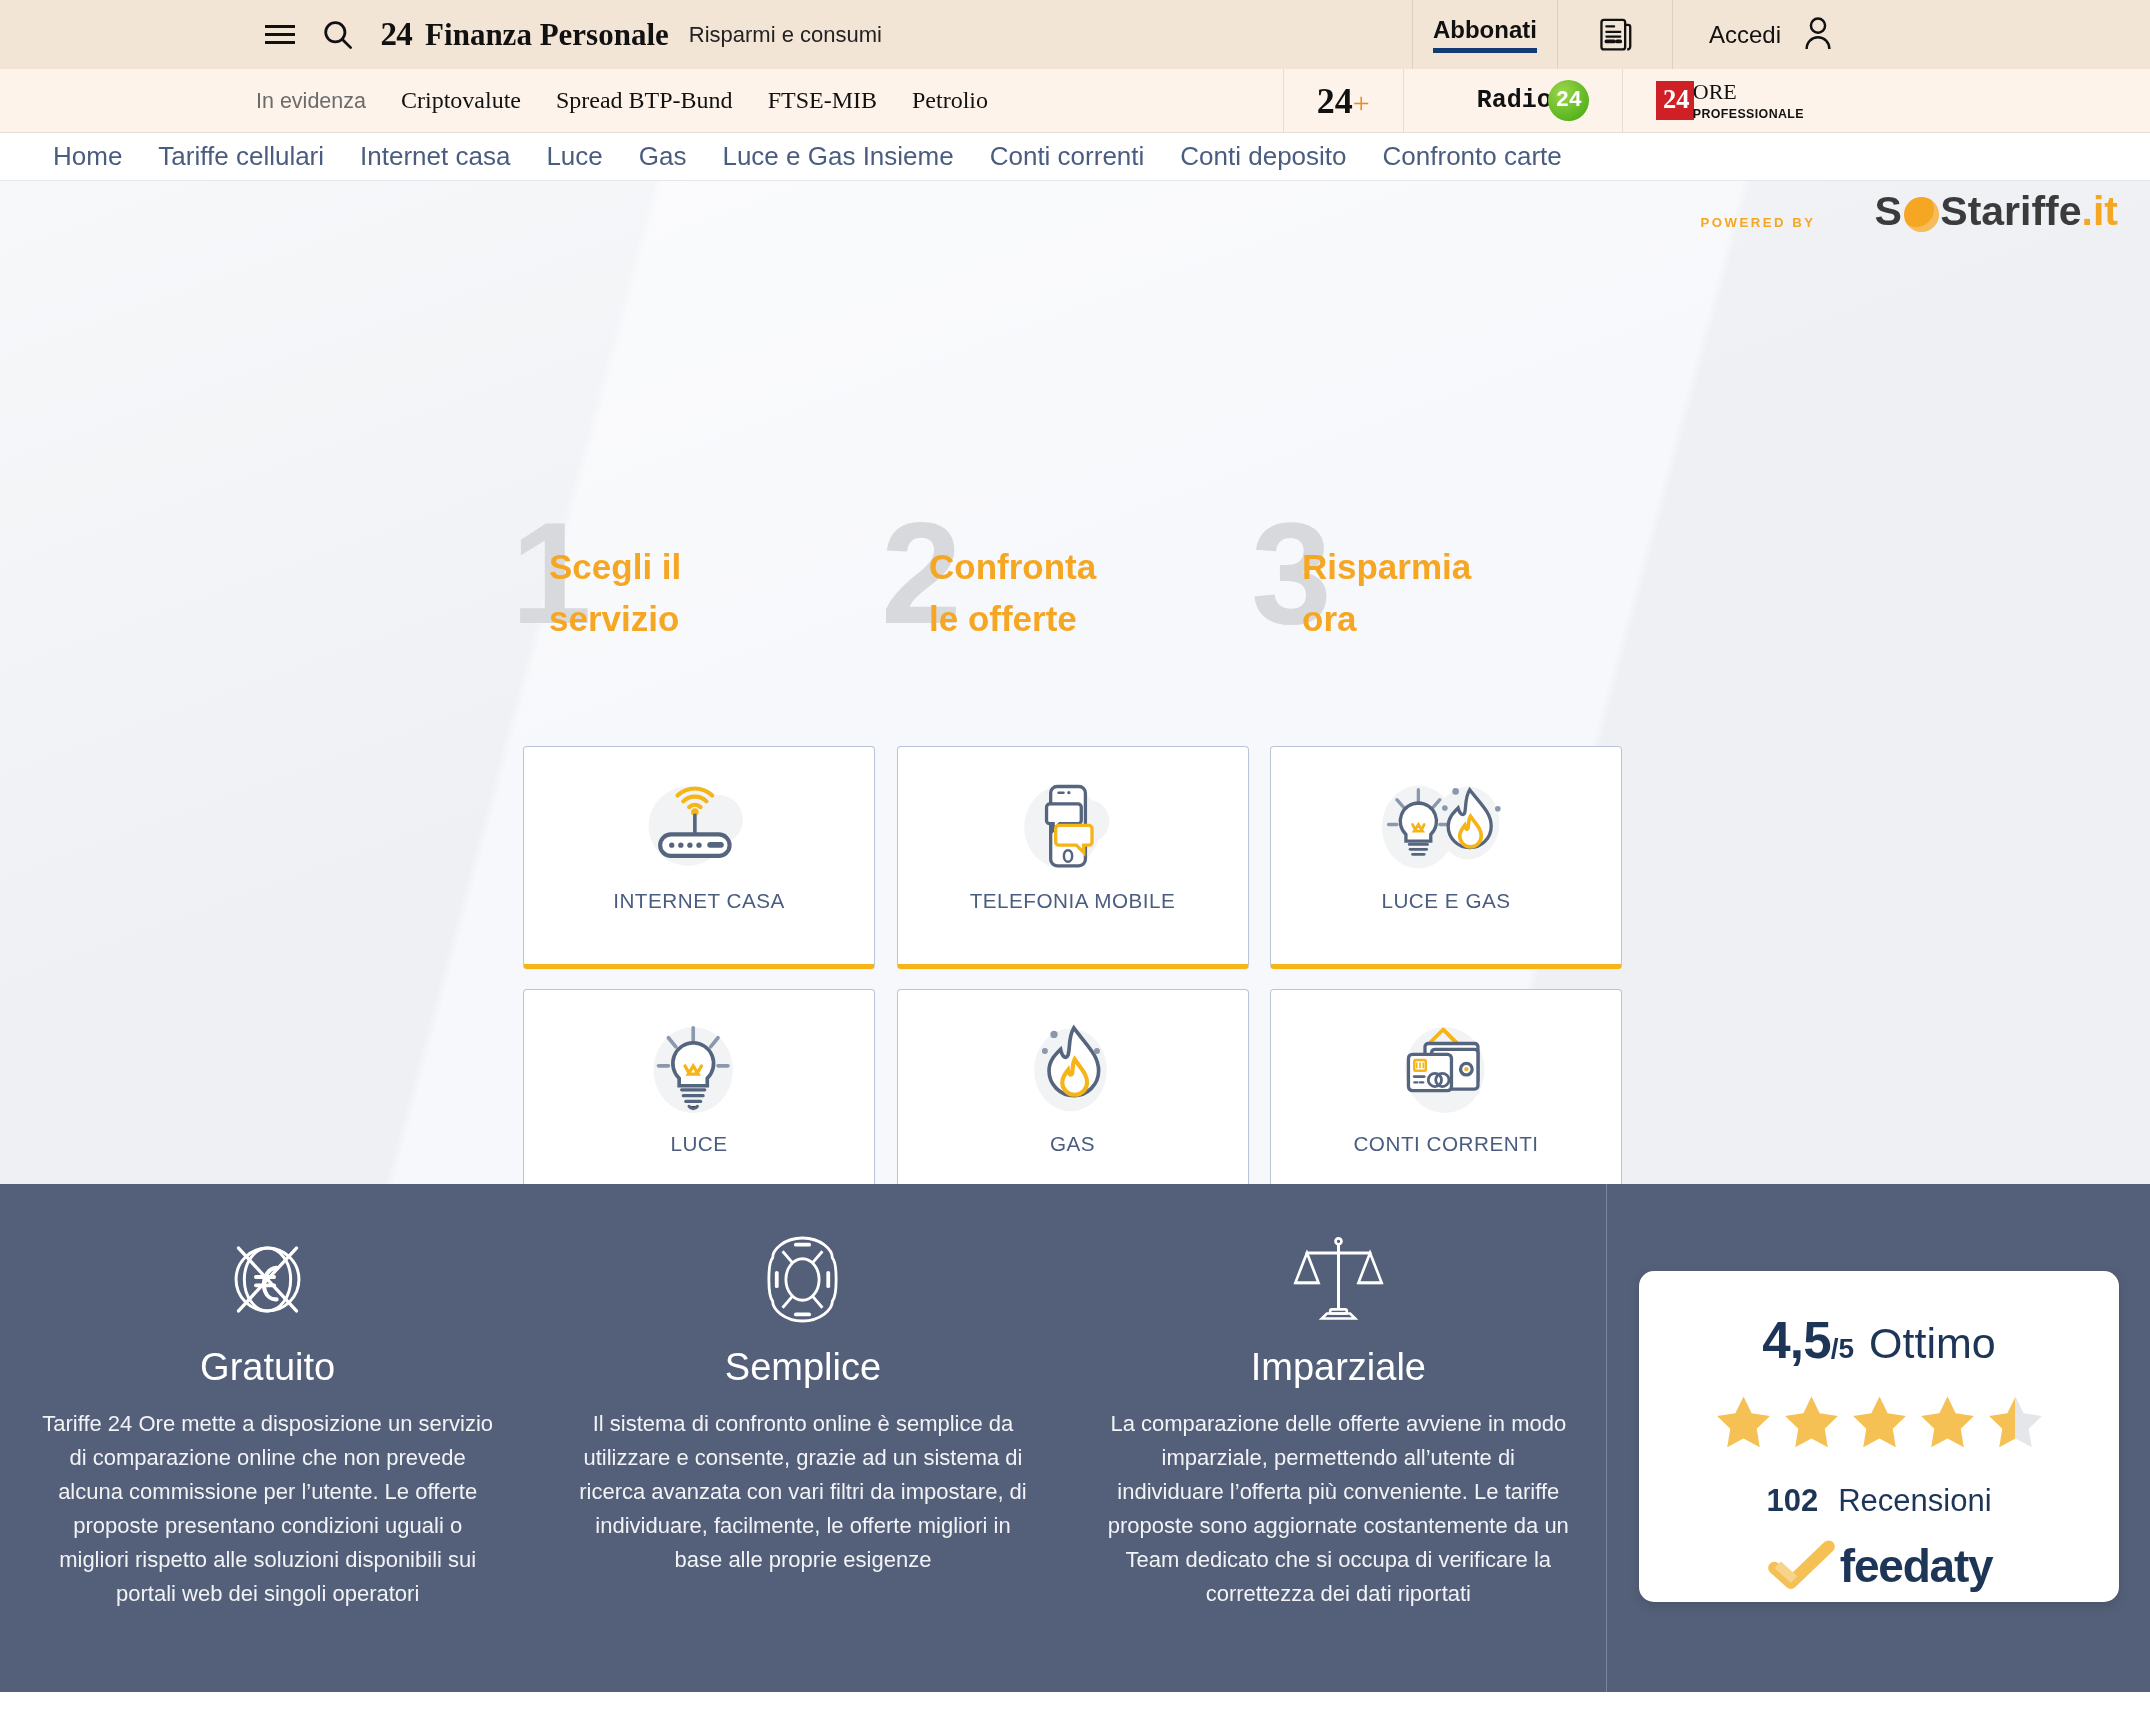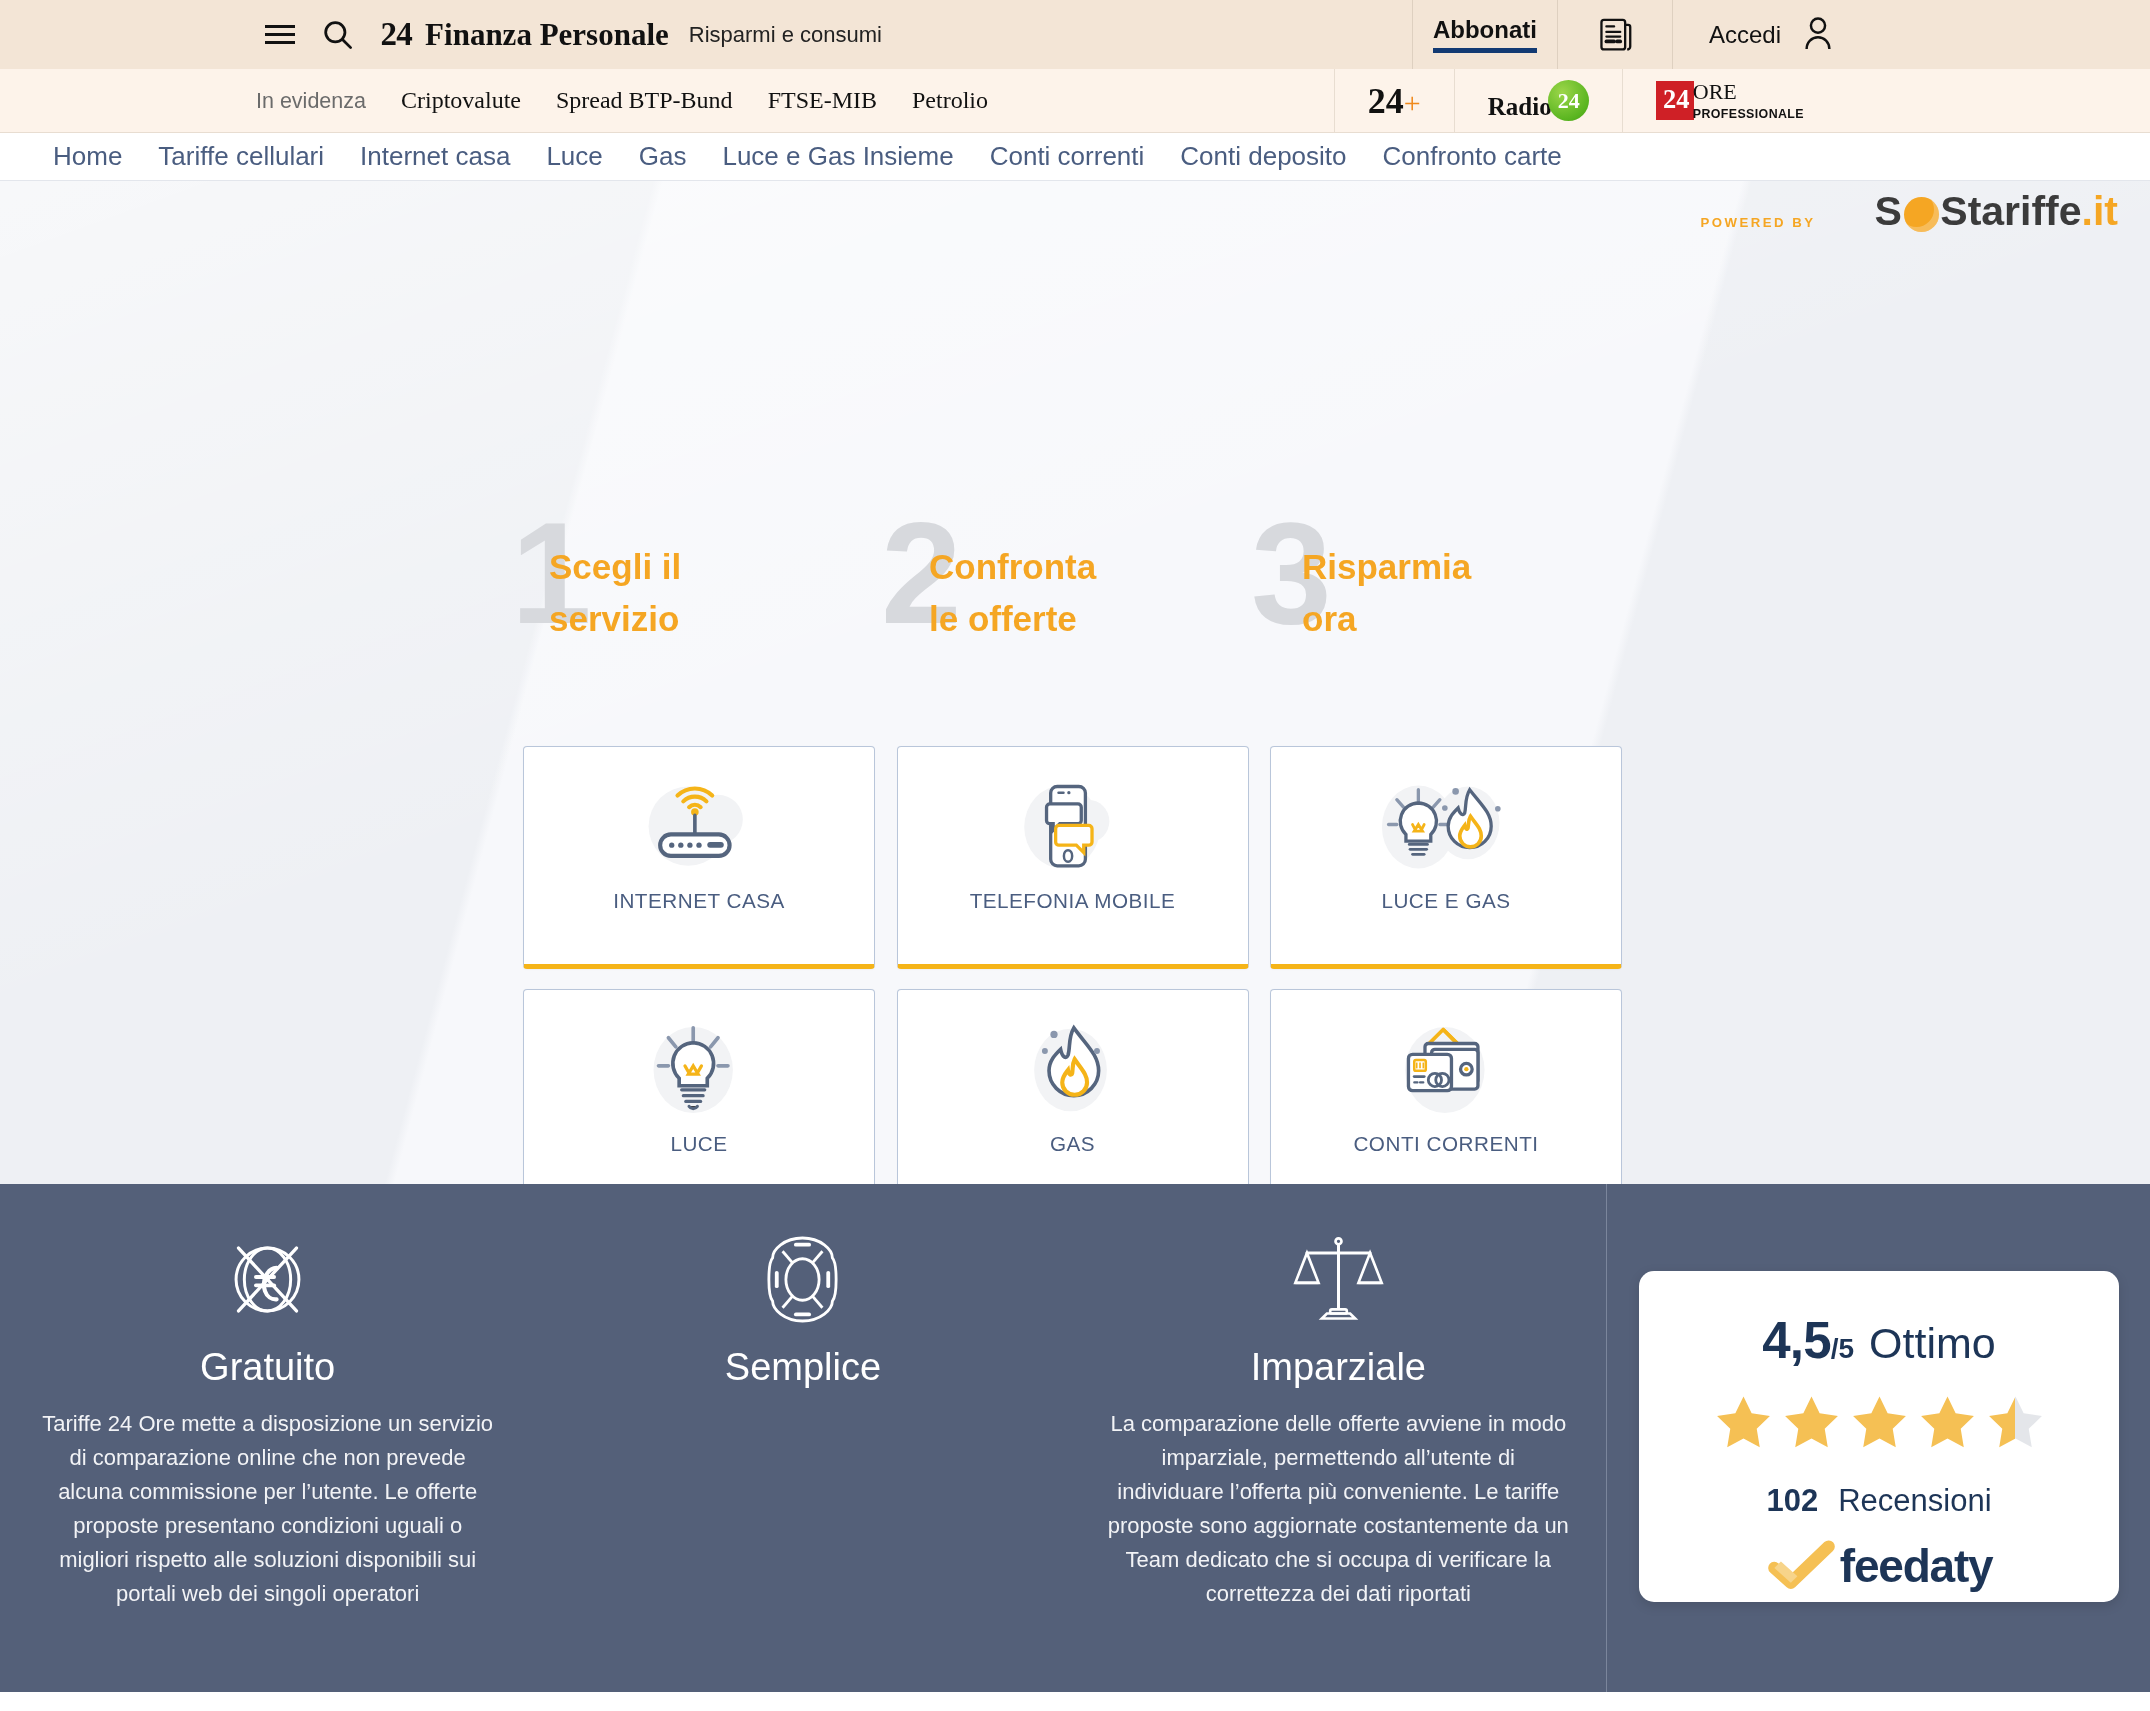--- a/index.html
+++ b/index.html
@@ -109,23 +109,24 @@
     padding: 0 33px;
     cursor: pointer;
   }
   .sb-last { padding-right: 347px; }
   .logo24plus {
     font-family: "Liberation Serif", serif;
     font-size: 36px; font-weight: 700; color: #111; line-height: 1;
   }
   .logo24plus em { color: #f0891c; font-style: normal; font-size: 30px; font-weight: 400;}
   .radio24 {
-    display: flex; align-items: flex-end;
+    display: flex; align-items: center;
     font-size: 25px; font-weight: 700; color: #111;
-    font-family: Liberation Serif, serif;
+    font-family: Liberation Mono, monospace;
+    margin-left: 40px;
   }
   .radio24 .ball {
     width: 41px; height: 41px; border-radius: 50%;
     background: radial-gradient(circle at 35% 30%, #9cd64a 0%, #5ab520 70%, #3f9a12 100%);
     color: #fff; display: flex; align-items: center; justify-content: center;
     font-size: 22px; font-weight: 700; margin-left: -3.3px;
   }
   .ore24 { display: flex; align-items: center; }
   .ore24 .sq {
     background: #cf2026; color: #fff; font-family: "Liberation Serif", serif;
@@ -589,20 +590,21 @@
           <line x1="80" y1="22" x2="68" y2="36"></line>
           <line x1="32" y1="90" x2="44" y2="76"></line>
           <line x1="80" y1="90" x2="68" y2="76"></line>
           <line x1="48" y1="14" x2="64" y2="14" stroke-width="4.6" stroke-linecap="round"></line>
           <line x1="48" y1="98" x2="64" y2="98" stroke-width="4.6" stroke-linecap="round"></line>
           <line x1="25" y1="48" x2="25" y2="64" stroke-width="4.6" stroke-linecap="round"></line>
           <line x1="87" y1="48" x2="87" y2="64" stroke-width="4.6" stroke-linecap="round"></line>
         </svg>
       </div>
       <div class="dcol-title">Semplice</div>
+      <div class="dcol-body">Il sistema di confronto online è semplice da utilizzare e consente, grazie ad un sistema di ricerca avanzata con vari filtri da impostare, di individuare, facilmente, le offerte migliori in base alle proprie esigenze</div>
     </div>
 
     <div class="dcol">
       <div class="dcol-ico">
         <svg width="93" height="93" viewBox="0 0 112 112" fill="none" stroke="#fff" stroke-width="3.2">
           <circle cx="56" cy="10" r="3.6"></circle>
           <line x1="56" y1="14" x2="56" y2="92" stroke-width="3.6"></line>
           <line x1="18" y1="24" x2="94" y2="24" stroke-width="3.6" stroke-linecap="round"></line>
           <path d="M18 24 L4 60 h28 z"></path>
           <line x1="4" y1="60" x2="32" y2="60"></line>

